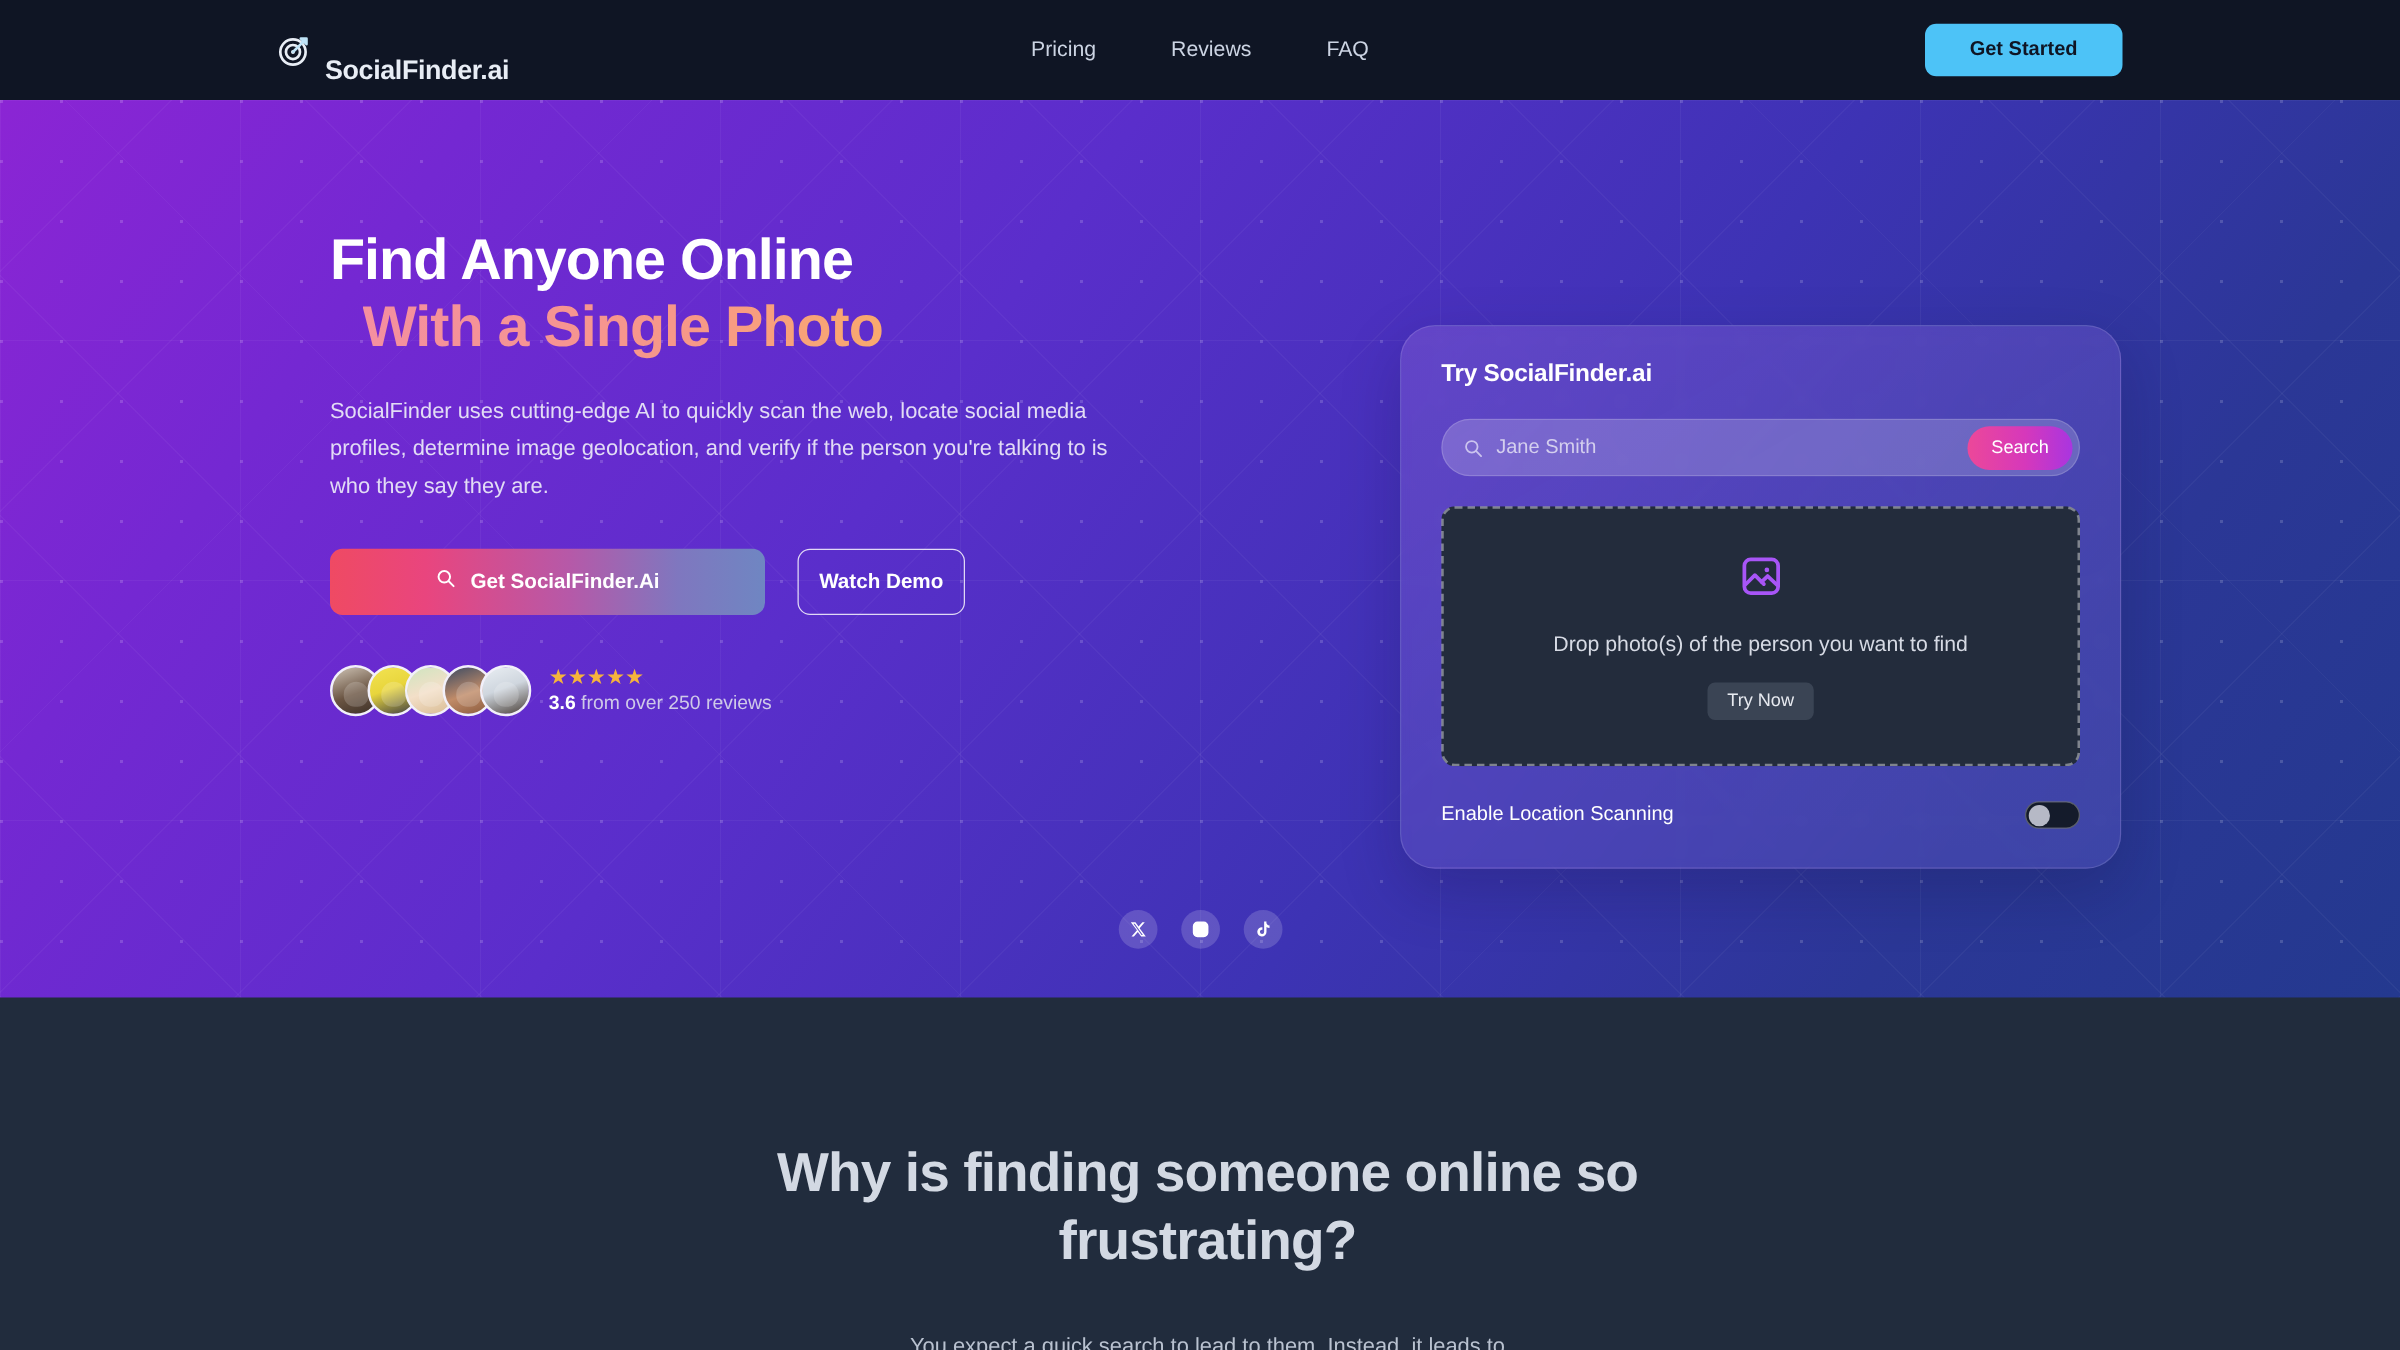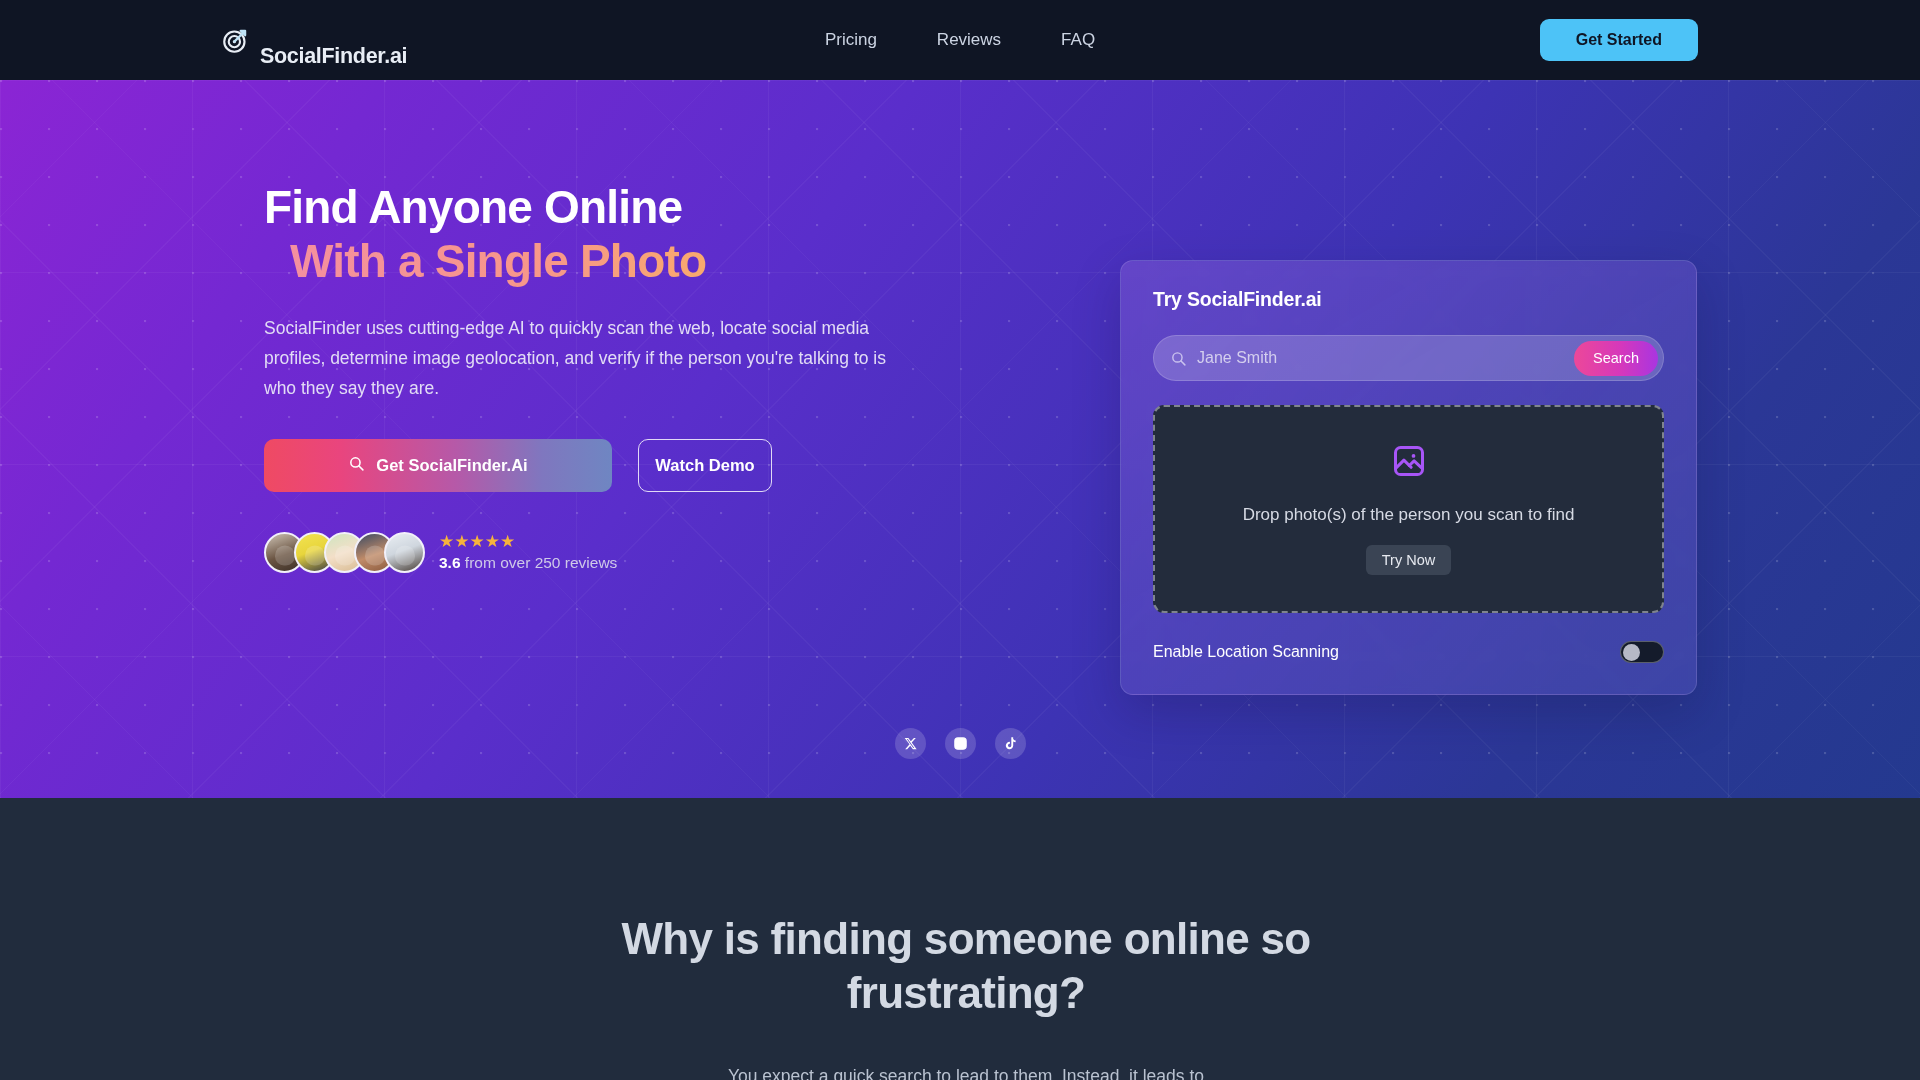--- a/index.html
+++ b/index.html
@@ -148,21 +148,21 @@
   .hero-right {
     flex:1; position:relative;
     padding-top:104px;
   }
   .try-card {
     position:absolute;
     left:198px; top:180px;
     width:577px;
     background:linear-gradient(150deg, rgba(124,88,210,0.52) 0%, rgba(98,82,196,0.50) 50%, rgba(80,82,185,0.50) 100%);
     border:1px solid rgba(255,255,255,0.13);
-    border-radius:13px;
+    border-radius:28px;
     padding:27px 32px 31px;
     backdrop-filter:blur(4px);
     box-shadow:0 18px 48px rgba(20,12,60,0.22);
   }
   .try-title {
     font-size:19.5px; font-weight:bold; color:#ffffff; letter-spacing:-0.2px;
   }
   .search-row {
     margin-top:24px;
     height:46px;
@@ -337,21 +337,21 @@
 
         <div class="dropzone">
           <span>
             <svg class="dz-icon" viewBox="0 0 24 24" fill="none" stroke="#a855f7" stroke-width="2" stroke-linecap="round" stroke-linejoin="round">
               <rect x="3" y="3" width="18" height="18" rx="3.4"></rect>
               <circle cx="15" cy="8.6" r="1.25" fill="#a855f7" stroke="none"></circle>
               <path d="M3.6 16.4 L8.6 11.4 L13.4 16.2"></path>
               <path d="M12.2 15 L15.4 11.9 L20.4 16.6"></path>
             </svg>
           </span>
-          <div class="dz-text">Drop photo(s) of the person you scan to find</div>
+          <div class="dz-text">Drop photo(s) of the person you want to find</div>
           <button class="dz-btn">Try Now</button>
         </div>
 
         <div class="toggle-row">
           <span class="toggle-label">Enable Location Scanning</span>
           <div class="toggle">
             <div class="toggle-knob"></div>
           </div>
         </div>
       </div>

